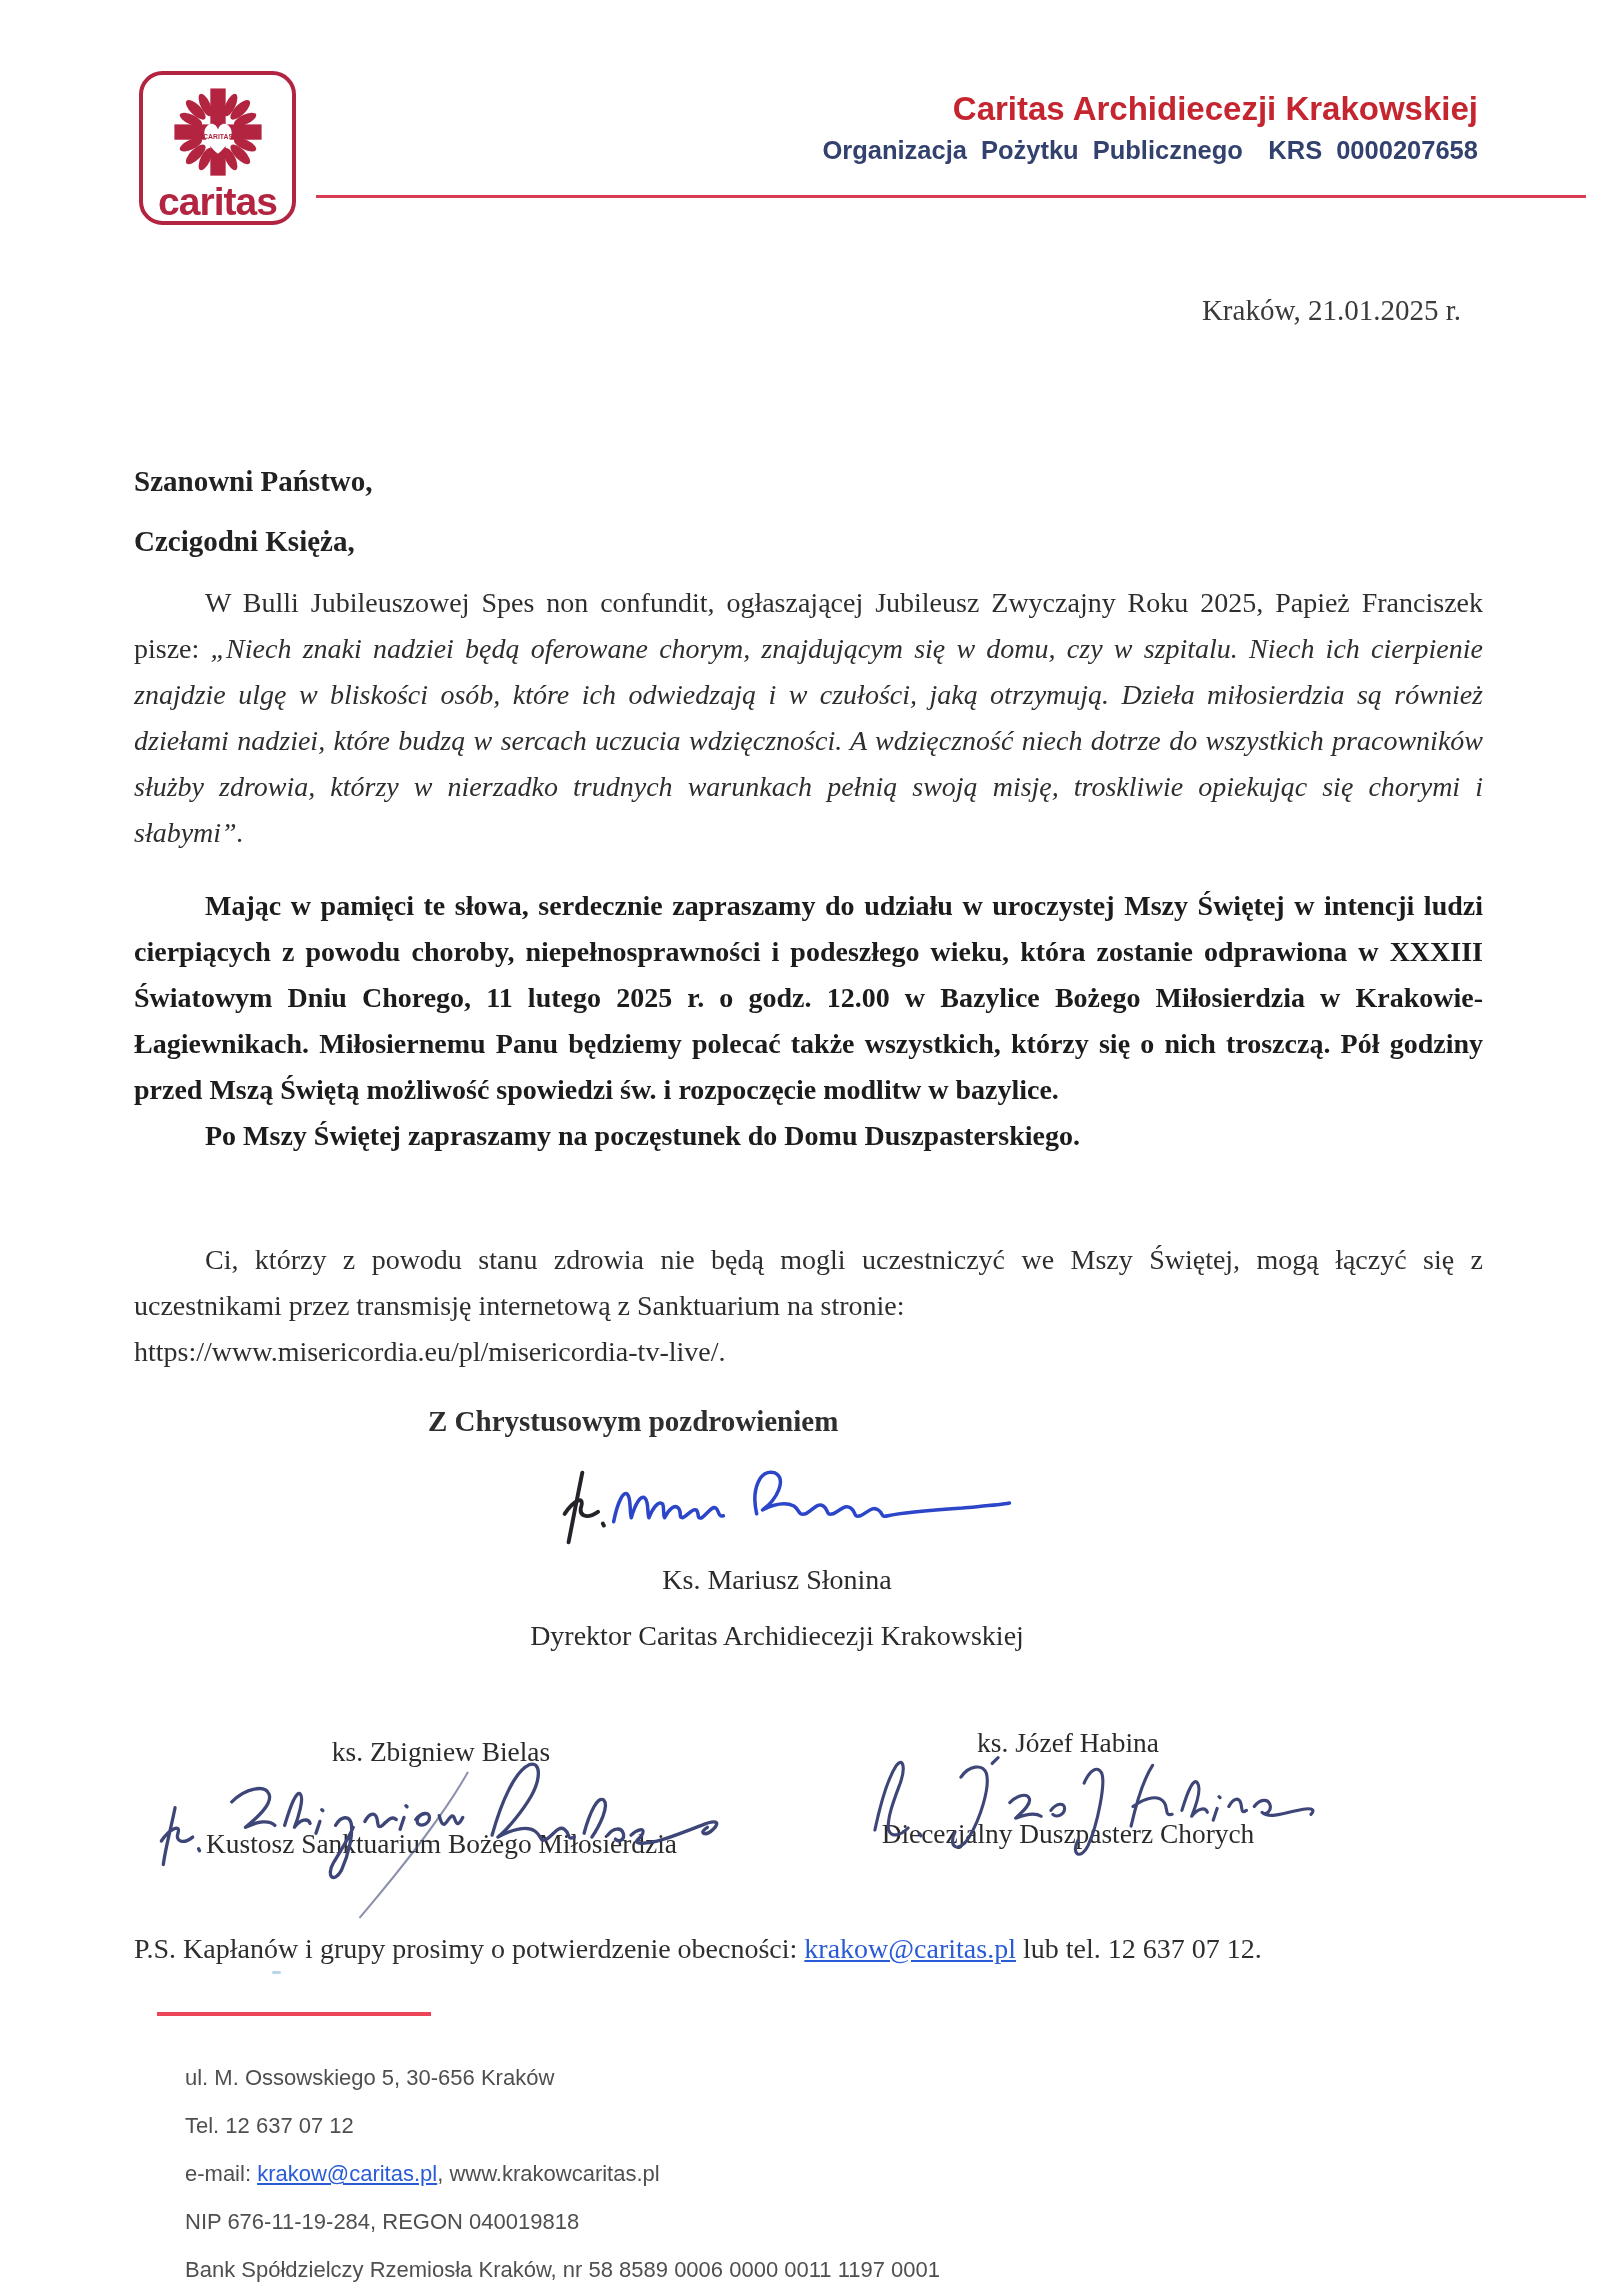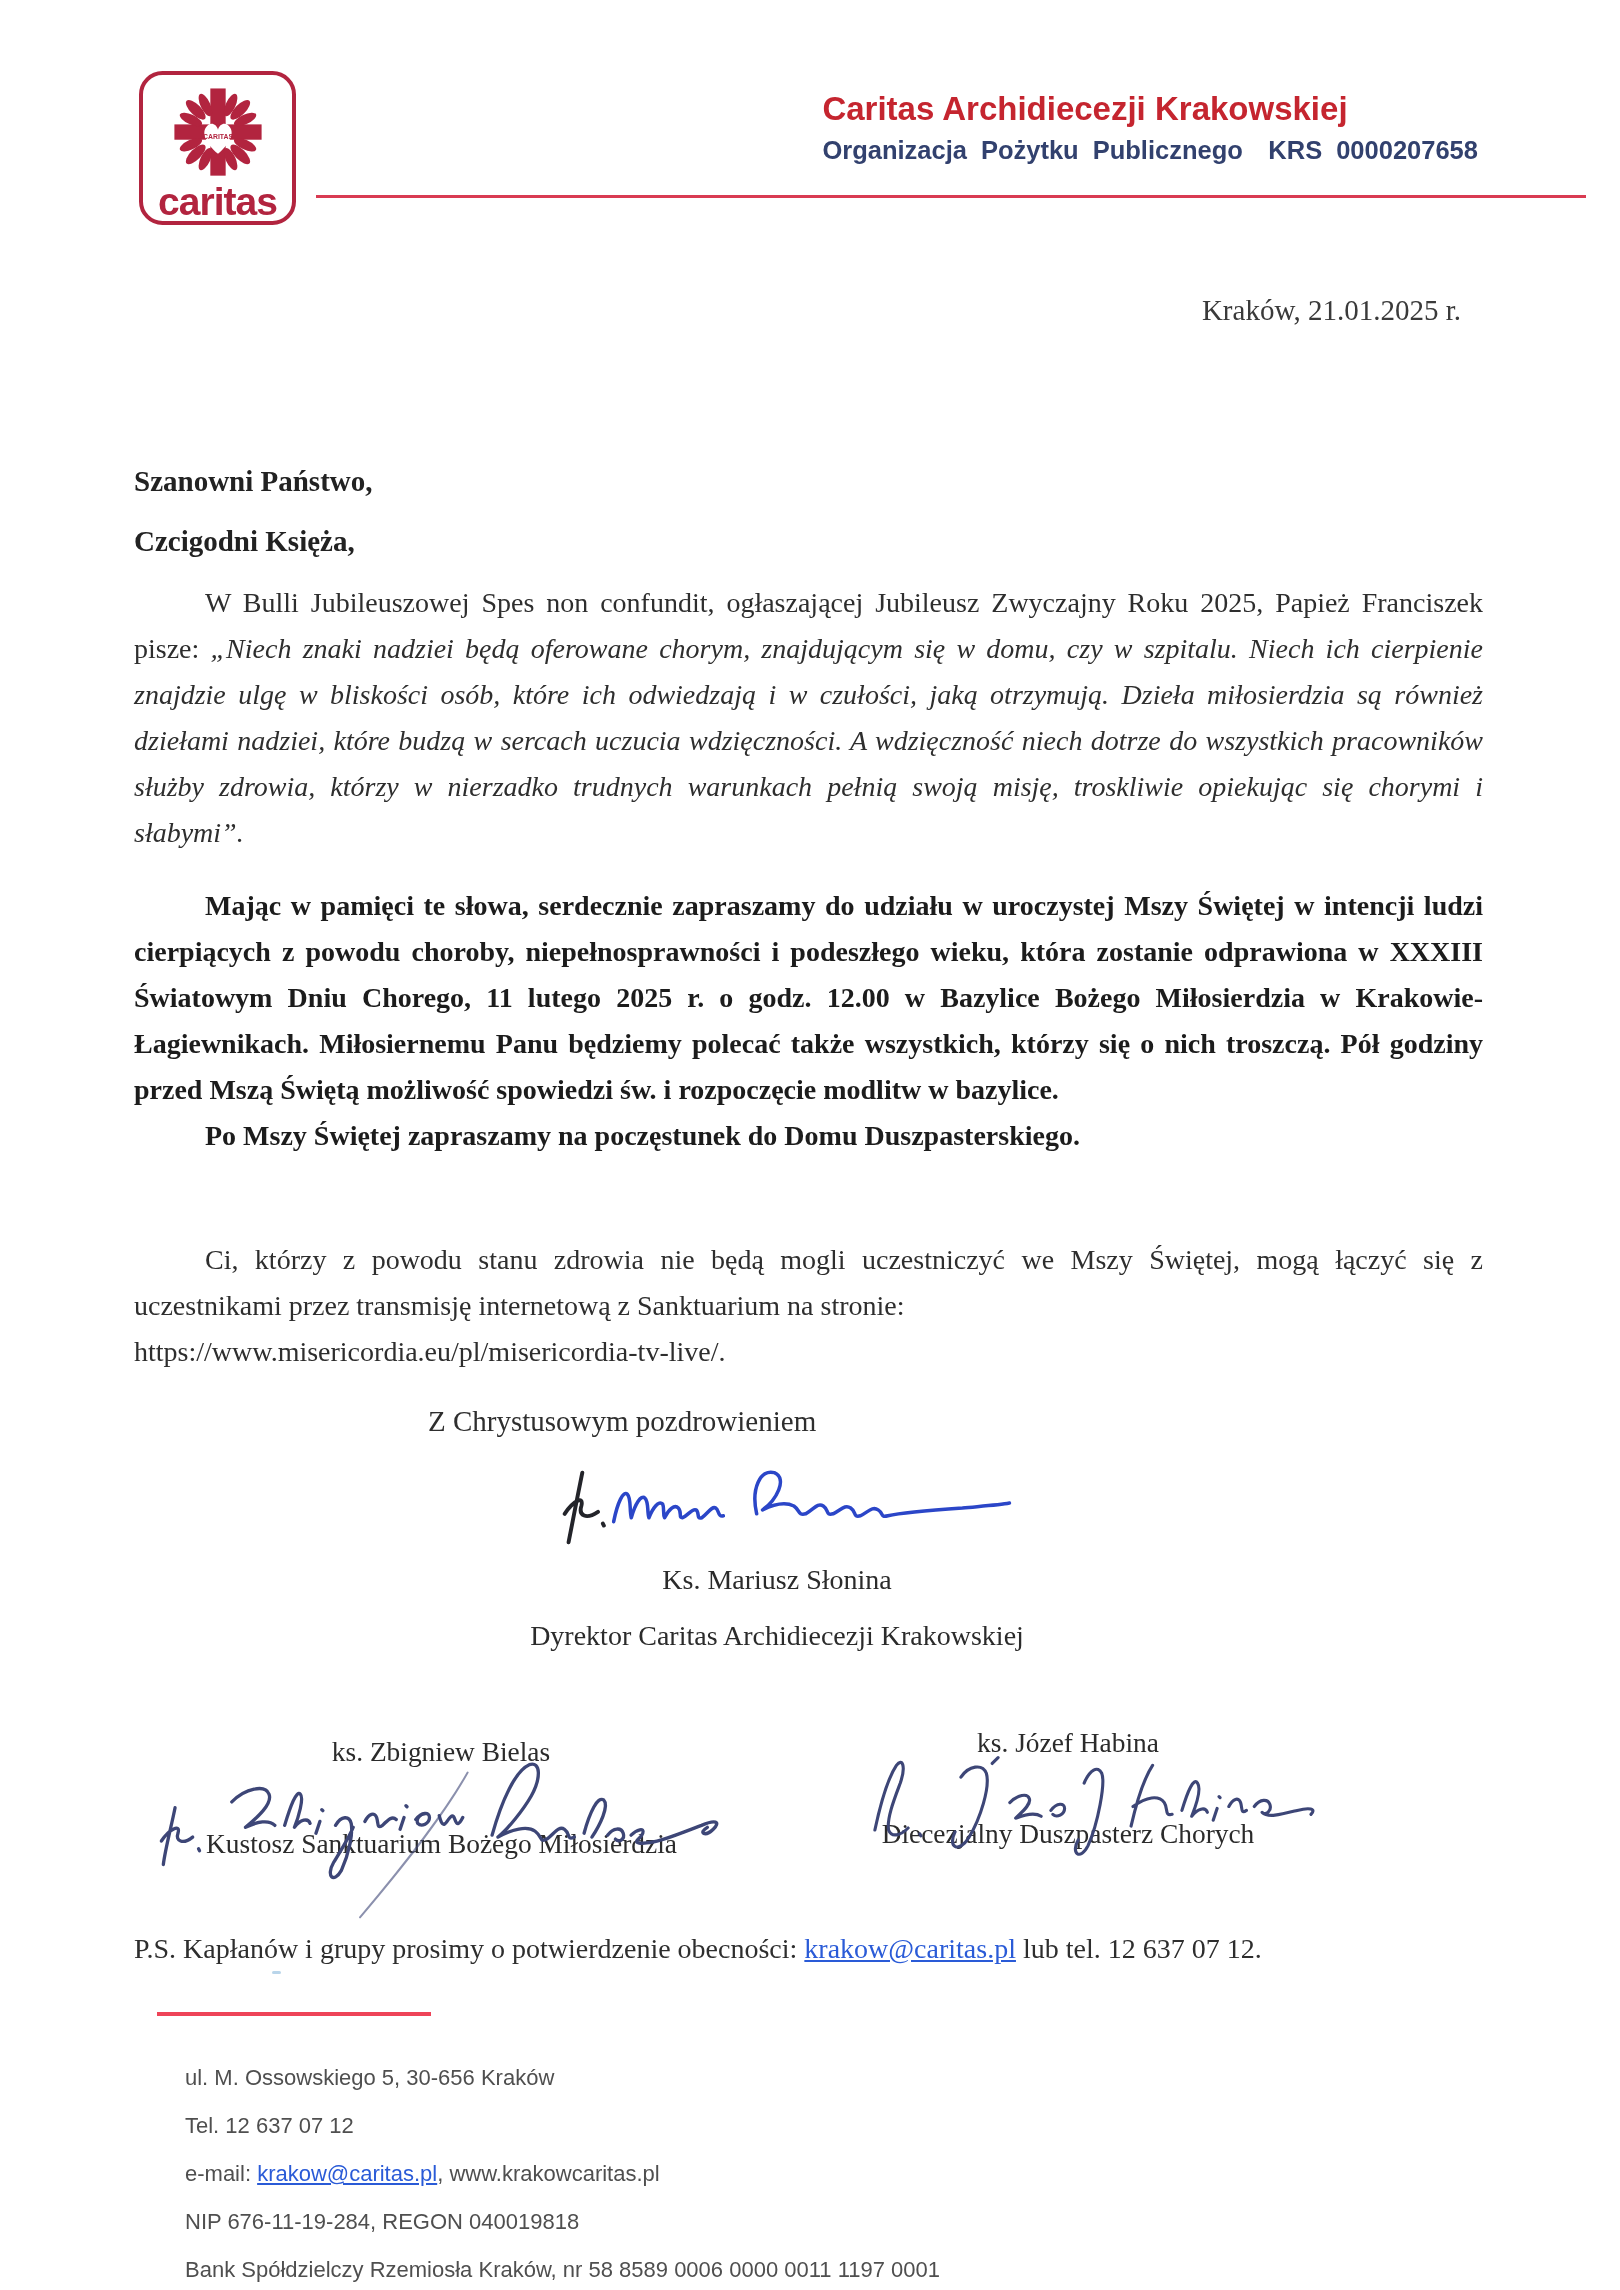--- a/index.html
+++ b/index.html
@@ -15,39 +15,39 @@
     border:4.9px solid #b2243f;border-radius:23.5px;
     display:flex;flex-direction:column;align-items:center;padding-top:6.9px;
   }
   .logo-word{
     font-family:"Liberation Sans",sans-serif;font-weight:bold;font-size:39px;
     color:#b2243f;letter-spacing:-1px;line-height:1;margin-top:0px;
   }
 
   
   .masthead{
-    right:142px;top:90px;font-family:"Liberation Sans",sans-serif;
+    right:142px;top:90px;text-align:right;font-family:"Liberation Sans",sans-serif;
   }
   .masthead .org{font-size:33px;font-weight:bold;color:#c5252f;line-height:1.15;}
   .masthead .sub{font-size:25.5px;font-weight:bold;color:#32416e;margin-top:7.8px;word-spacing:6.9px;}
   .masthead .sub .krs{margin-left:25.5px;}
   .rule-top{left:316px;top:195px;width:1270px;height:2.9px;background:#d93b52;}
 
   
   .dateline{right:159px;top:294px;font-size:29px;color:#3a3a3a;}
 
   
   .bodycol{left:134px;width:1349px;font-size:28px;line-height:46px;}
   .salut{font-weight:bold;font-size:29px;color:#222;}
   .just{text-align:justify;margin:0;}
   .ind{text-indent:71px;}
   .boldpar{font-weight:bold;color:#1c1c1c;}
   .plain{margin:0;}
 
-  .closing{left:428px;top:1405px;font-size:29px;color:#2e2e2e;}
+  .closing{left:428px;top:1405px;font-size:29px;color:#2e2e2e;font-weight:bold;}
 
   .sig-main{left:549px;top:1447px;width:480px;height:116px;}
   .namecol{left:145px;top:1564px;width:1264px;text-align:center;font-size:28px;color:#2b2b2b;}
   .namecol .role{margin-top:24px;font-size:28px;}
 
   .cosign{font-size:27.4px;color:#2b2b2b;text-align:center;}
   .cosign-left-name{left:137px;top:1737px;width:608px;}
   .cosign-left-role{left:108px;top:1829px;width:667px;}
   .cosign-right-name{left:784px;top:1728px;width:568px;}
   .cosign-right-role{left:784px;top:1819px;width:568px;}

